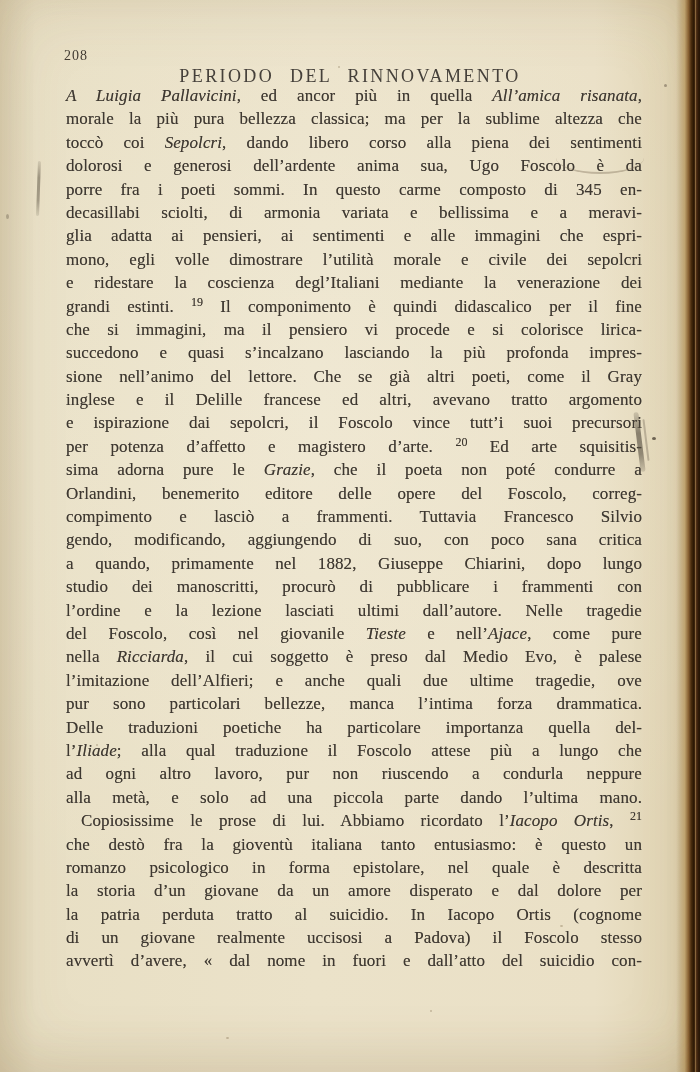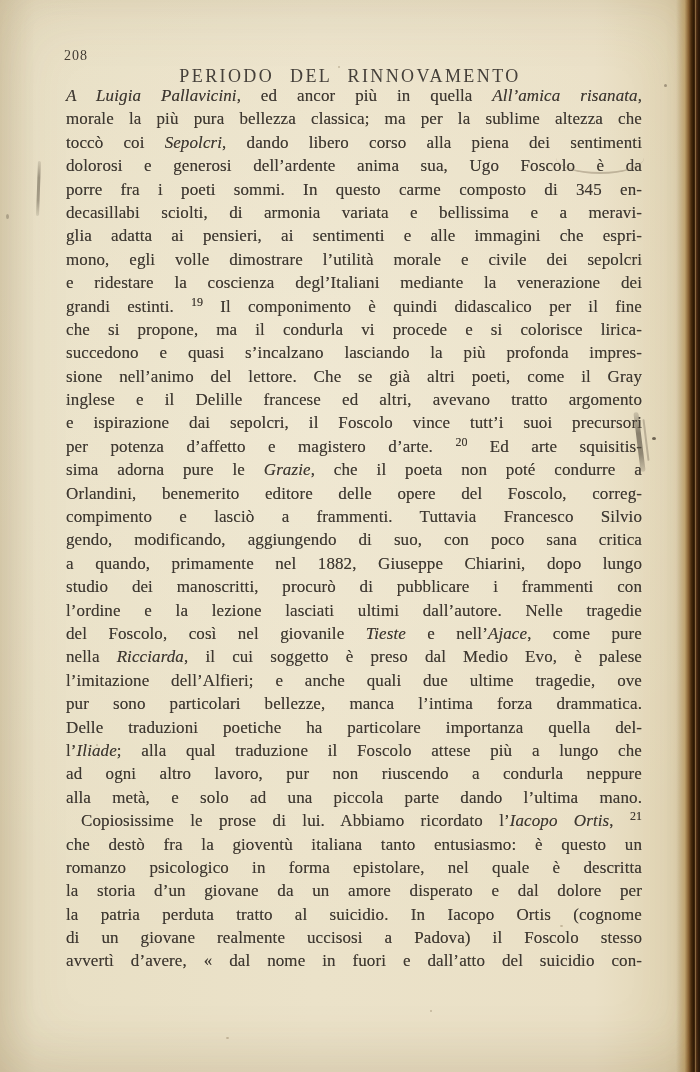--- a/index.html
+++ b/index.html
@@ -120,21 +120,21 @@
       <div class="line"><span class="i">A Luigia Pallavicini</span><span class="n">, ed ancor più in quella </span><span class="i">All’amica risanata</span><span class="n">,</span></div>
       <div class="line"><span class="n">morale la più pura bellezza classica; ma per la sublime altezza che</span></div>
       <div class="line"><span class="n">toccò coi </span><span class="i">Sepolcri</span><span class="n">, dando libero corso alla piena dei sentimenti</span></div>
       <div class="line"><span class="n">dolorosi e generosi dell’ardente anima sua, Ugo Foscolo è da</span></div>
       <div class="line"><span class="n">porre fra i poeti sommi. In questo carme composto di 345 en-</span></div>
       <div class="line"><span class="n">decasillabi sciolti, di armonia variata e bellissima e a meravi-</span></div>
       <div class="line"><span class="n">glia adatta ai pensieri, ai sentimenti e alle immagini che espri-</span></div>
       <div class="line"><span class="n">mono, egli volle dimostrare l’utilità morale e civile dei sepolcri</span></div>
       <div class="line"><span class="n">e ridestare la coscienza degl’Italiani mediante la venerazione dei</span></div>
       <div class="line"><span class="n">grandi estinti. </span><span class="s">19</span><span class="n"> Il componimento è quindi didascalico per il fine</span></div>
-      <div class="line"><span class="n">che si propone, ma il condurla vi procede e si colorisce lirica-</span></div>
+      <div class="line"><span class="n">che si immagini, ma il pensiero vi procede e si colorisce lirica-</span></div>
       <div class="line"><span class="n">succedono e quasi s’incalzano lasciando la più profonda impres-</span></div>
       <div class="line"><span class="n">sione nell’animo del lettore. Che se già altri poeti, come il Gray</span></div>
       <div class="line"><span class="n">inglese e il Delille francese ed altri, avevano tratto argomento</span></div>
       <div class="line"><span class="n">e ispirazione dai sepolcri, il Foscolo vince tutt’i suoi precursori</span></div>
       <div class="line"><span class="n">per potenza d’affetto e magistero d’arte. </span><span class="s">20</span><span class="n"> Ed arte squisitis-</span></div>
       <div class="line"><span class="n">sima adorna pure le </span><span class="i">Grazie</span><span class="n">, che il poeta non poté condurre a</span></div>
       <div class="line"><span class="n">Orlandini, benemerito editore delle opere del Foscolo, correg-</span></div>
       <div class="line"><span class="n">compimento e lasciò a frammenti. Tuttavia Francesco Silvio</span></div>
       <div class="line"><span class="n">gendo, modificando, aggiungendo di suo, con poco sana critica</span></div>
       <div class="line"><span class="n">a quando, primamente nel 1882, Giuseppe Chiarini, dopo lungo</span></div>

